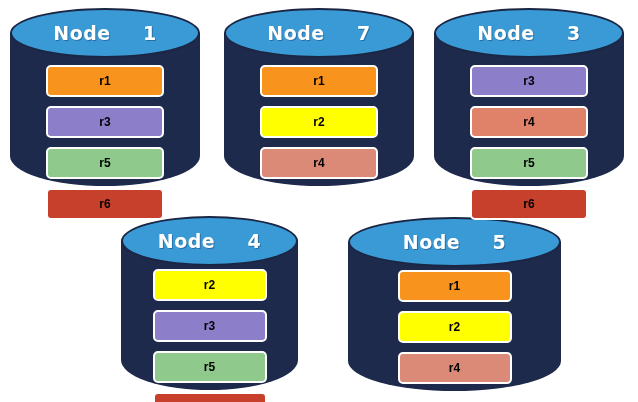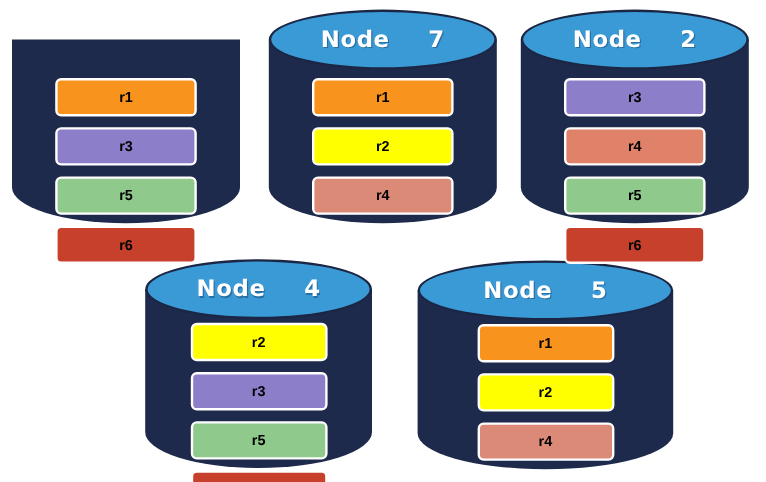--- a/index.html
+++ b/index.html
@@ -15,21 +15,21 @@
     background: #ffffff;
     overflow: hidden;
   }
   .node { position: absolute; }
   .node-lg { width: 190px; height: 178px; }
   .node-sm { width: 177px; height: 174px; }
 
   #n1 { left: 10px;  top: 8px;   }
   #n2 { left: 224px; top: 8px;   }
   #n3 { left: 434px; top: 8px;   }
-  #n4 { left: 121px; top: 216px; padding-left: 12px; }
+  #n4 { left: 121px; top: 216px; }
   #n5 { left: 348px; top: 217px; padding-left: 36px; }
 
   .cyl-body {
     position: absolute;
     left: 0; right: 0;
     top: 25px; bottom: 0;
     background: #1E2A4B;
     border-bottom-left-radius: 50% 30px;
     border-bottom-right-radius: 50% 30px;
     z-index: 1;
@@ -82,20 +82,23 @@
     line-height: 1;
   }
 </style>
 </head>
 <body>
 
 <div id="canvas">
 
   <div class="node node-lg" id="n1">
     <div class="cyl-body"></div>
+    <div class="cyl-top">
+      <span class="node-title">Node  1</span>
+    </div>
     <div class="bars">
       <div class="bar" style="background-color: rgb(248, 148, 29);">r1</div>
       <div class="bar" style="background-color: rgb(140, 126, 200);">r3</div>
       <div class="bar" style="background-color: rgb(143, 201, 139);">r5</div>
       <div class="bar" style="background-color: rgb(198, 64, 43);">r6</div>
     </div>
   </div>
 
   <div class="node node-lg" id="n2">
     <div class="cyl-body"></div>
@@ -105,21 +108,21 @@
     <div class="bars">
       <div class="bar" style="background-color: rgb(248, 148, 29);">r1</div>
       <div class="bar" style="background-color: rgb(255, 255, 0);">r2</div>
       <div class="bar" style="background-color: rgb(219, 138, 120);">r4</div>
     </div>
   </div>
 
   <div class="node node-lg" id="n3">
     <div class="cyl-body"></div>
     <div class="cyl-top">
-      <span class="node-title">Node  2</span>
+      <span class="node-title">Node  3</span>
     </div>
     <div class="bars">
       <div class="bar" style="background-color: rgb(140, 126, 200);">r3</div>
       <div class="bar" style="background-color: rgb(224, 129, 105);">r4</div>
       <div class="bar" style="background-color: rgb(143, 201, 139);">r5</div>
       <div class="bar" style="background-color: rgb(198, 64, 43);">r6</div>
     </div>
   </div>
 
   <div class="node node-sm" id="n4">

